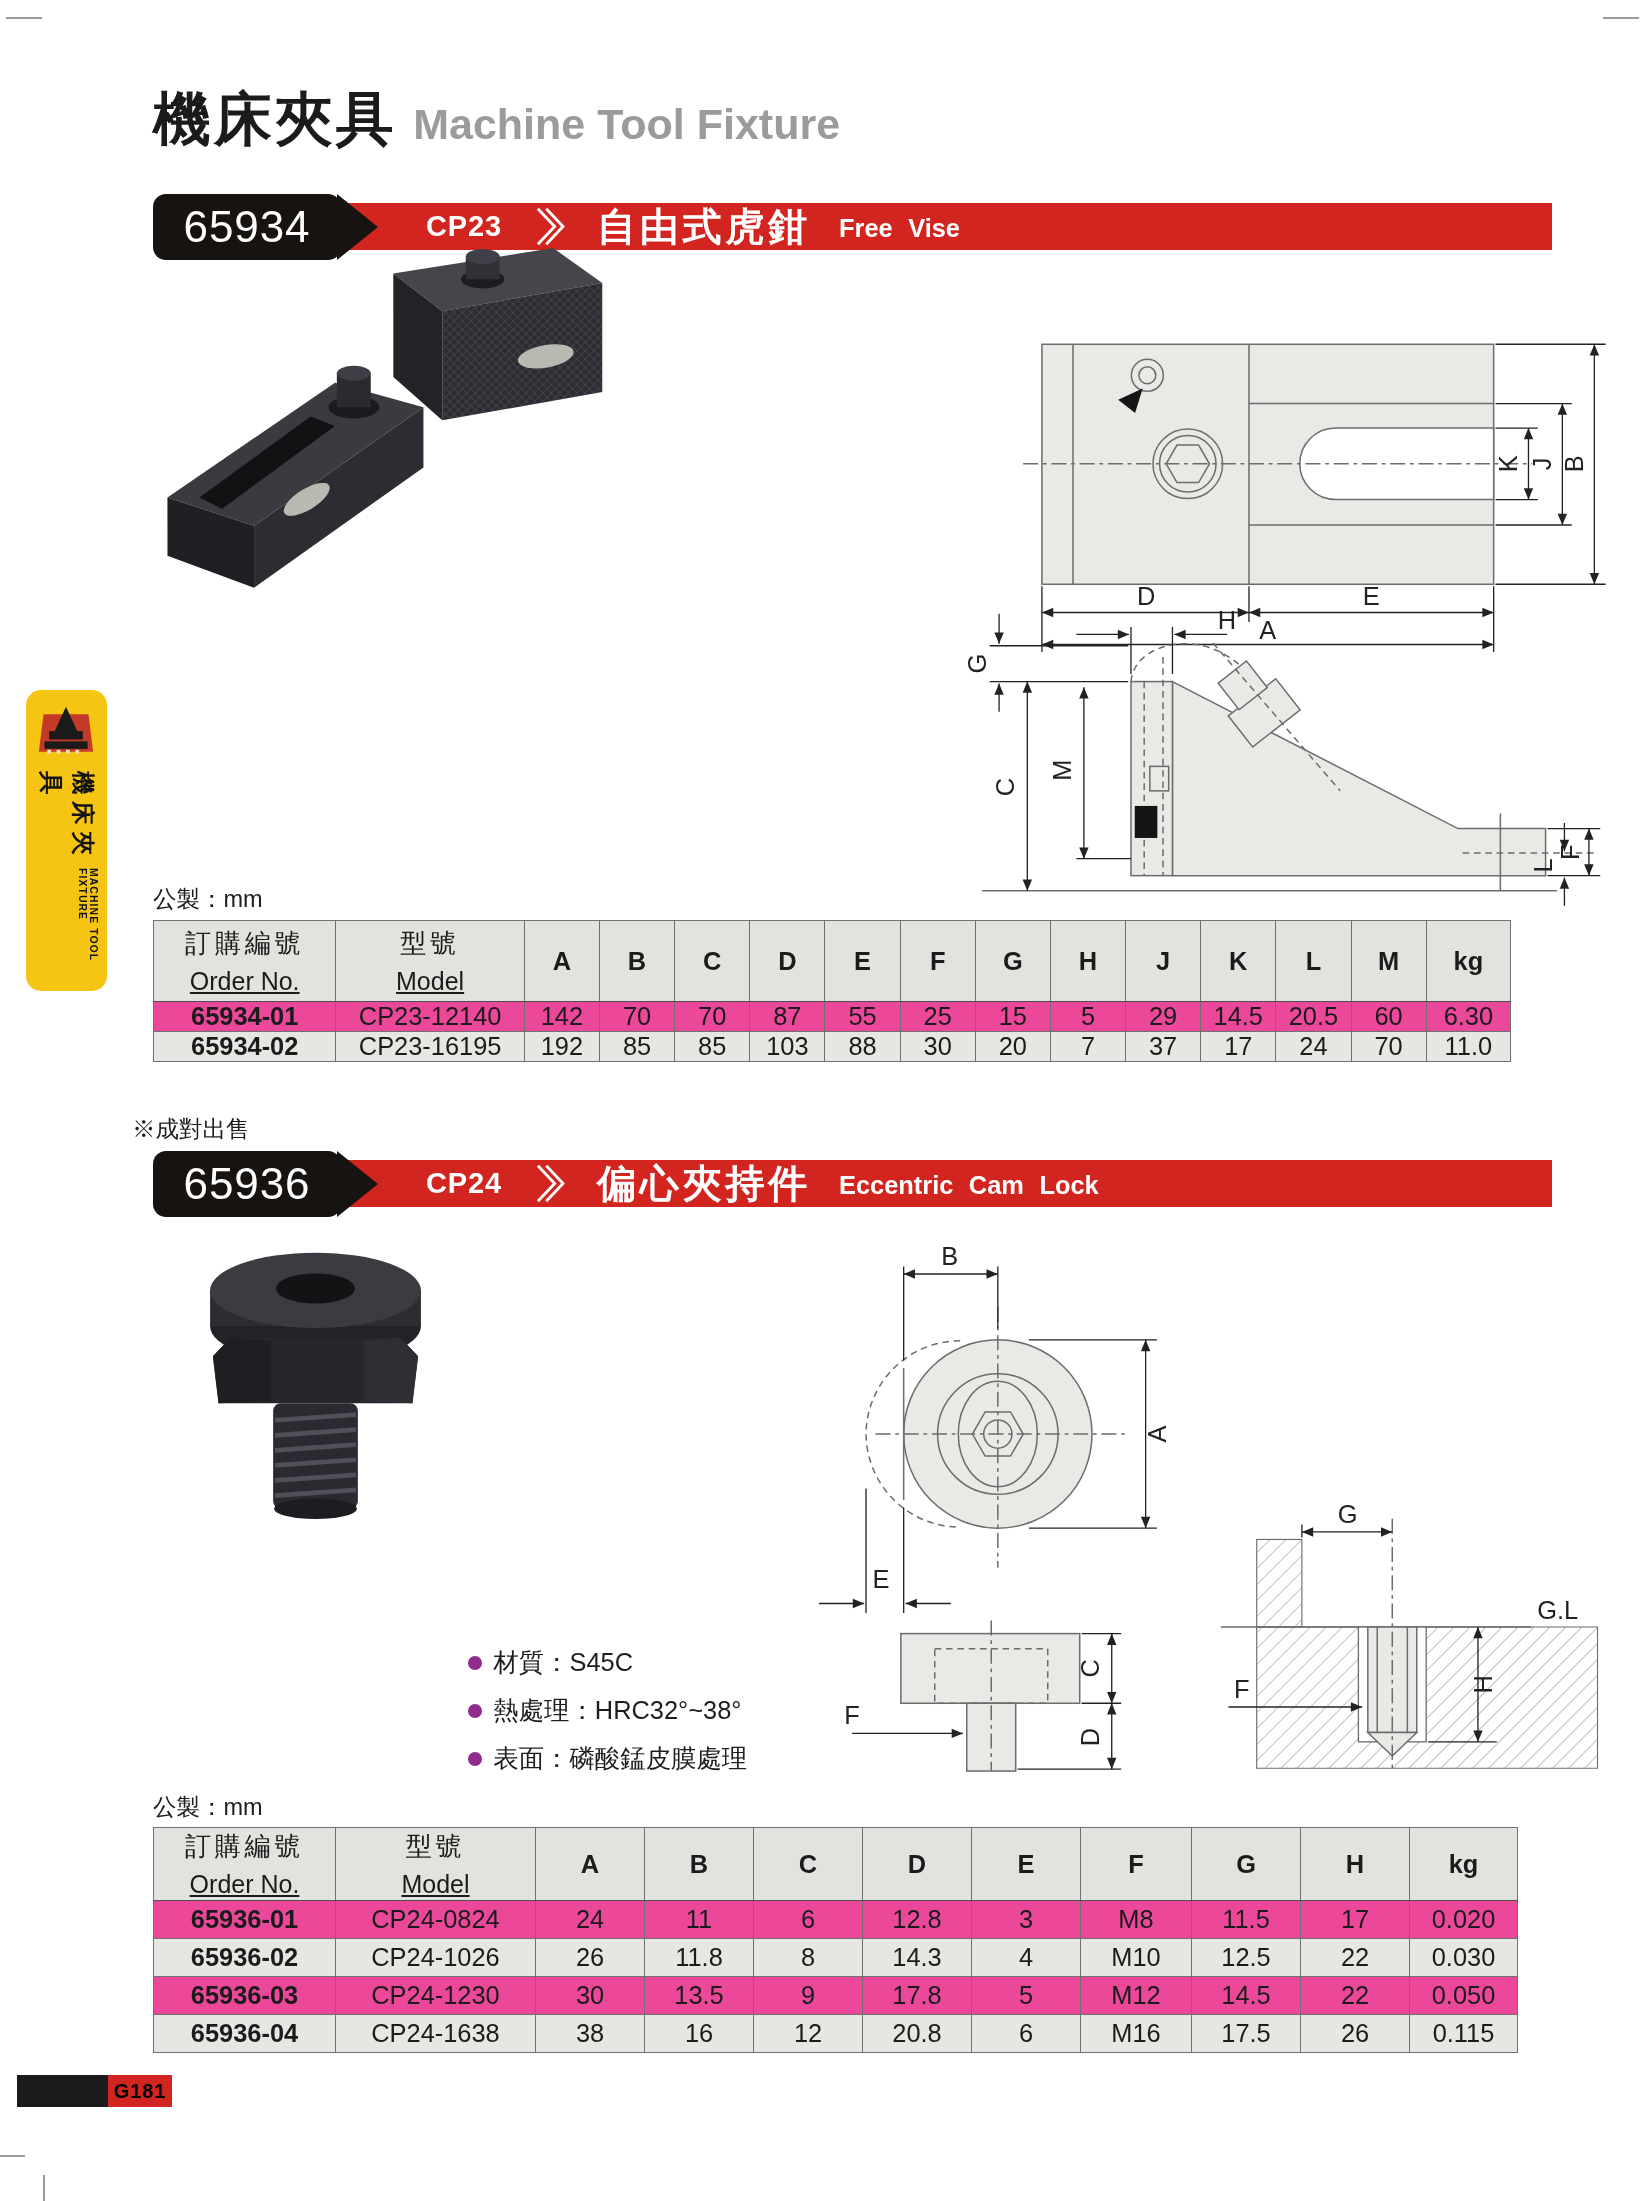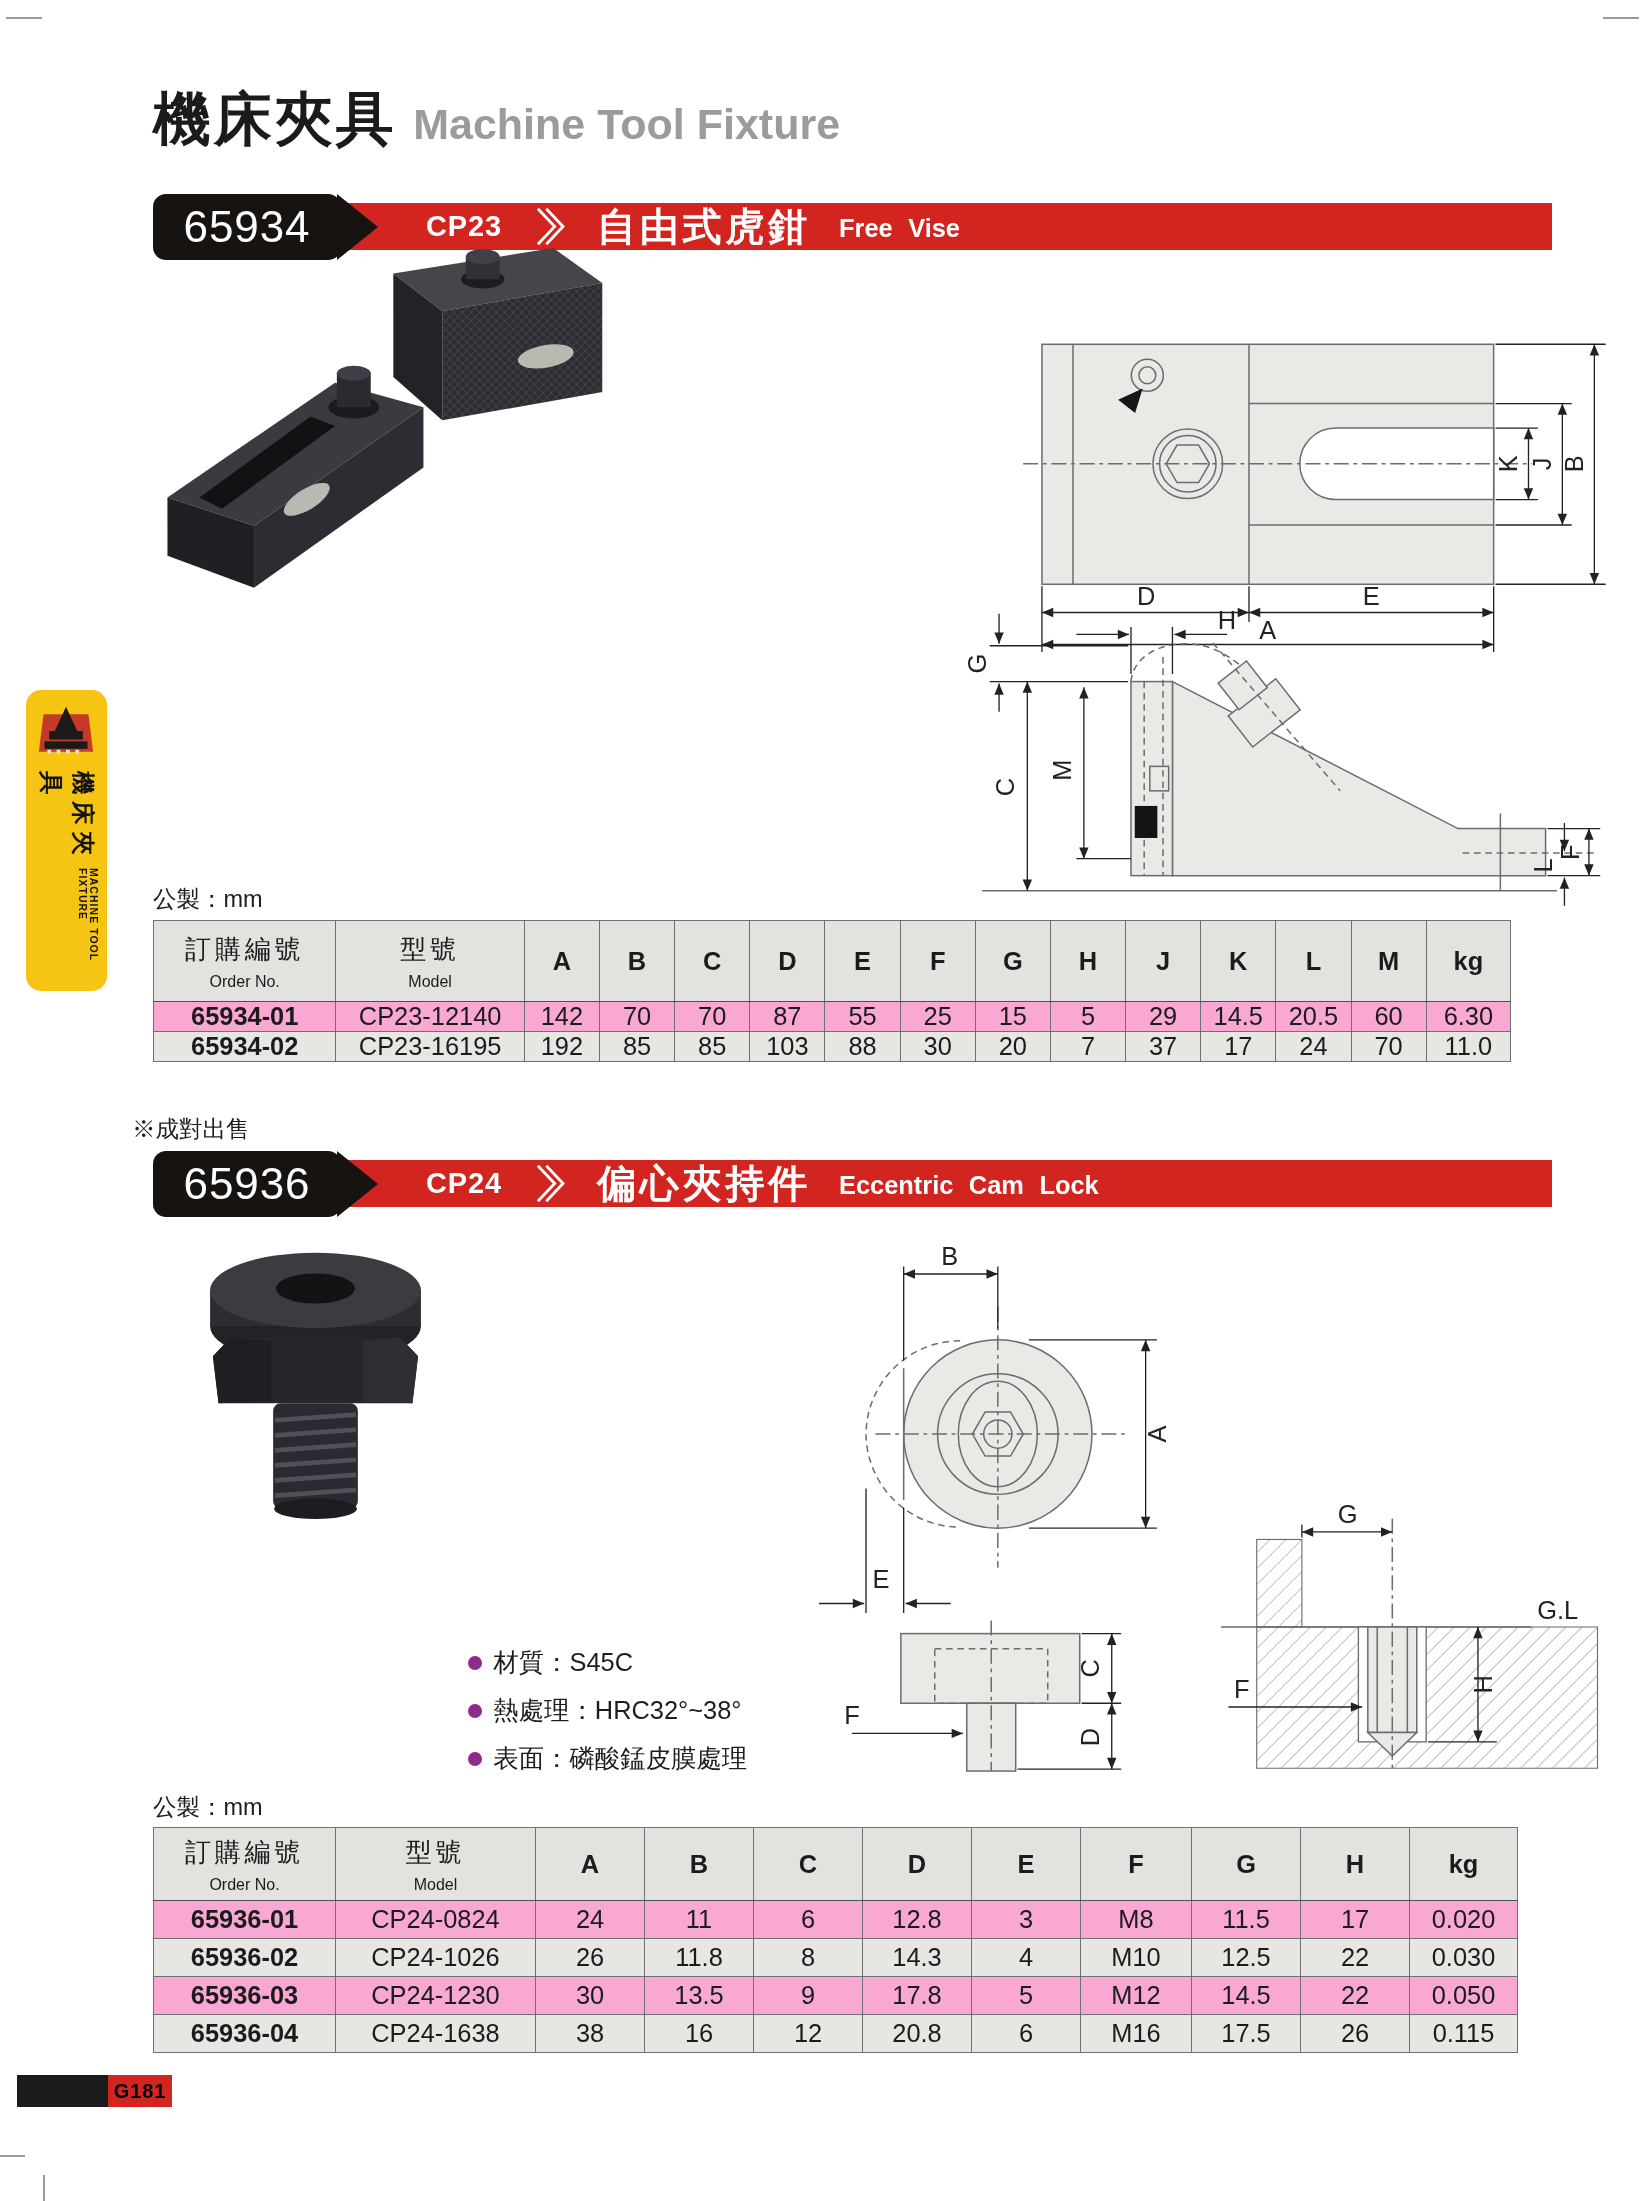--- a/index.html
+++ b/index.html
@@ -42,26 +42,26 @@
   .notes{position:absolute;list-style:none;margin:0;padding:0;}
   .notes li{display:flex;align-items:center;margin-bottom:14px;}
   .blt{width:14px;height:14px;border-radius:50%;background:#8e2b8c;margin-right:11.3px;flex:0 0 auto;}
   .ntext{font-size:25.4px;color:#1d1d1d;}
 
   .unit{position:absolute;font-size:23.5px;color:#1d1d1d;}
   .footnote{position:absolute;font-size:23.5px;color:#1d1d1d;}
 
   
   table.spec{position:absolute;border-collapse:collapse;table-layout:fixed;
-             border:1.9px solid #4e4f51;background:#f9a8d4;}
+             border:1.9px solid #4e4f51;background:#ec4899;}
   table.spec th,table.spec td{border:0.9px solid #6f7072;text-align:center;vertical-align:middle;
              padding:0;font-size:25.4px;color:#1b1b1b;overflow:hidden;white-space:nowrap;}
   table.spec th{background:#e2e2de;font-weight:bold;border-bottom:1.9px solid #4e4f51;}
   table.spec .hz{font-size:26px;font-weight:normal;letter-spacing:3.8px;}
-  table.spec .he{font-size:16px;font-weight:normal;margin-top:6px;}
+  table.spec .he{font-size:25px;font-weight:normal;margin-top:6px;text-decoration:underline;}
   table.t1 thead tr{height:81px;}
   table.t1 tbody tr{height:29px;}
   table.t2 thead tr{height:73px;}
   table.t2 tbody tr{height:38px;}
   table.spec tbody tr:nth-child(even) td{background:#e6e6e3;}
   table.spec tbody td:first-child{font-weight:bold;}
 
   
   .fbar-black{position:absolute;left:17px;top:2075px;width:91px;height:32px;background:#1b1b1b;}
   .fbar-red{position:absolute;left:108px;top:2075px;width:64px;height:32px;background:#d2251f;

